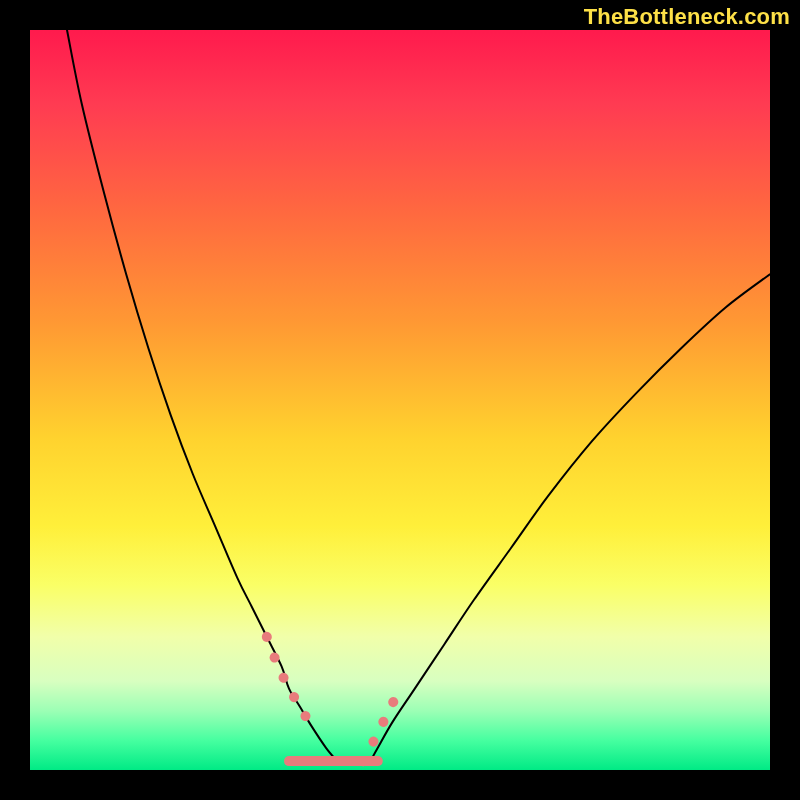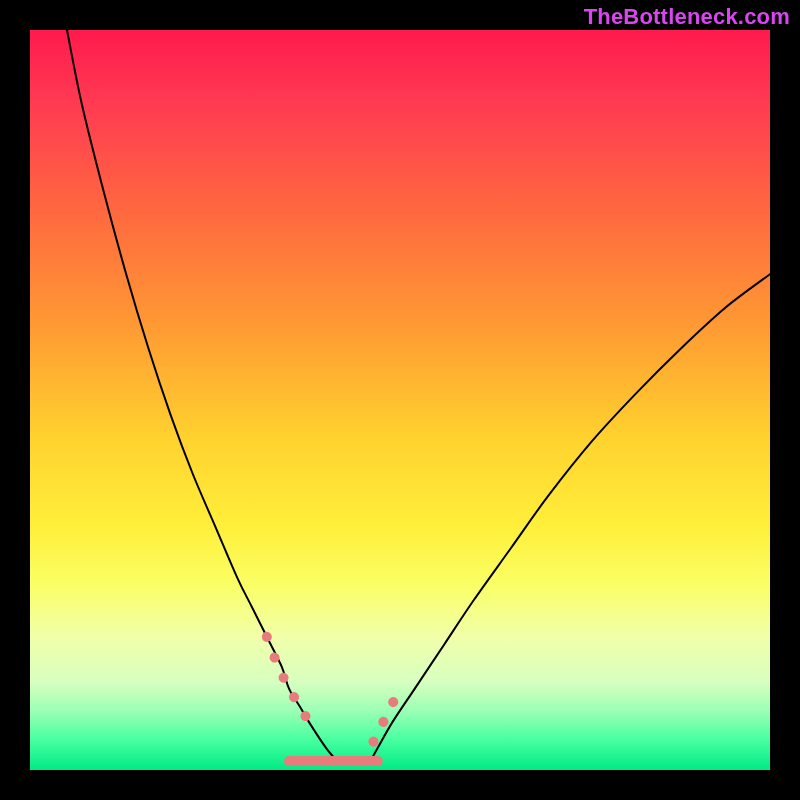--- a/index.html
+++ b/index.html
@@ -37,21 +37,21 @@
       #d8ffc0 88%,
       #9cffb5 92%,
       #46ffa0 96%,
       #00ea85 100%
     );
   }
   .watermark {
     position: absolute;
     top: 4px;
     right: 10px;
-    color: #d946ef;
+    color: #fde047;
     font-size: 22px;
     font-weight: 600;
     letter-spacing: 0.2px;
     user-select: none;
     text-align: center;
   }
   svg.curves {
     position: absolute;
     left: 0;
     top: 0;

